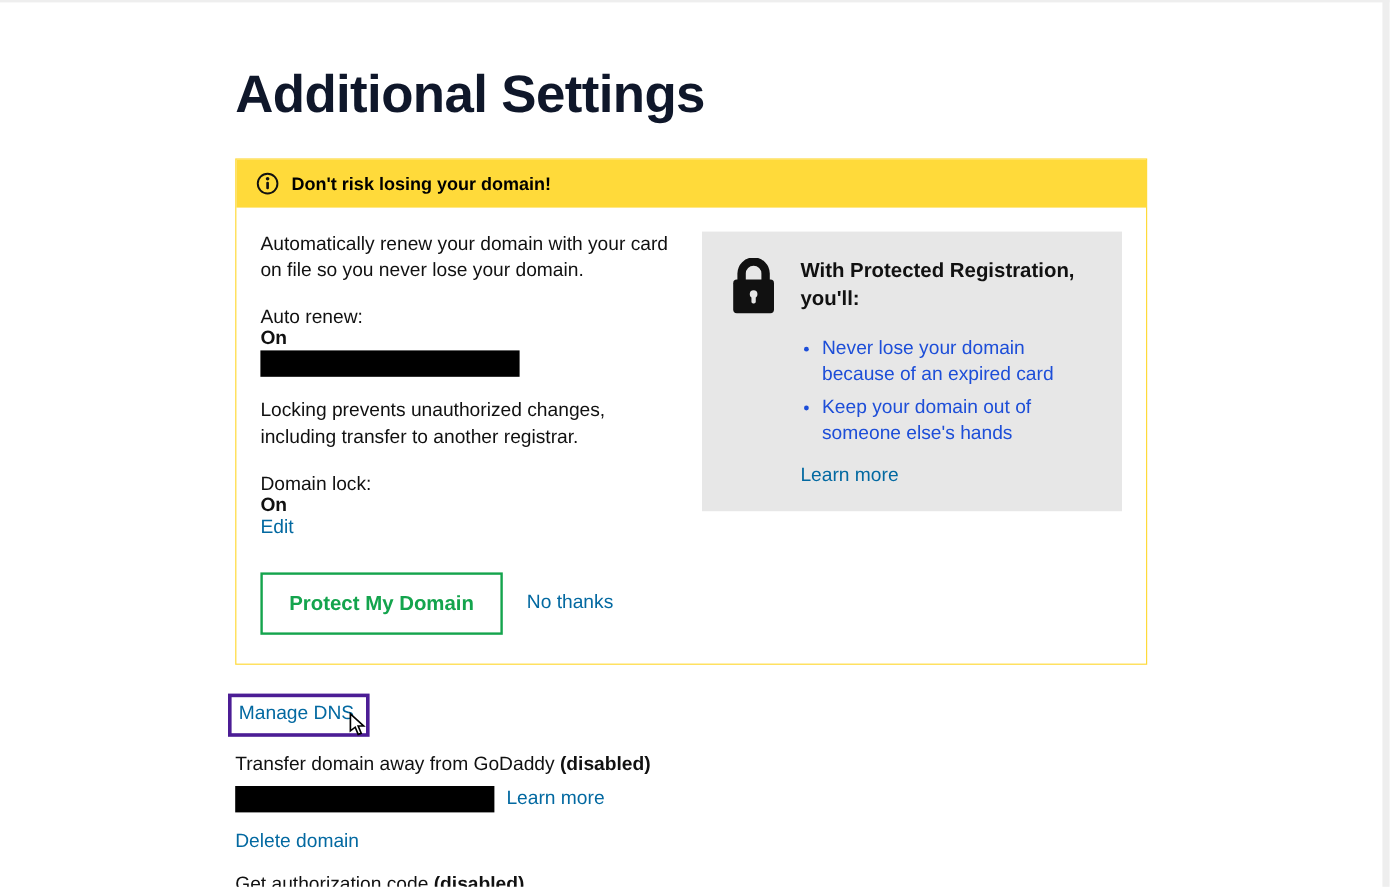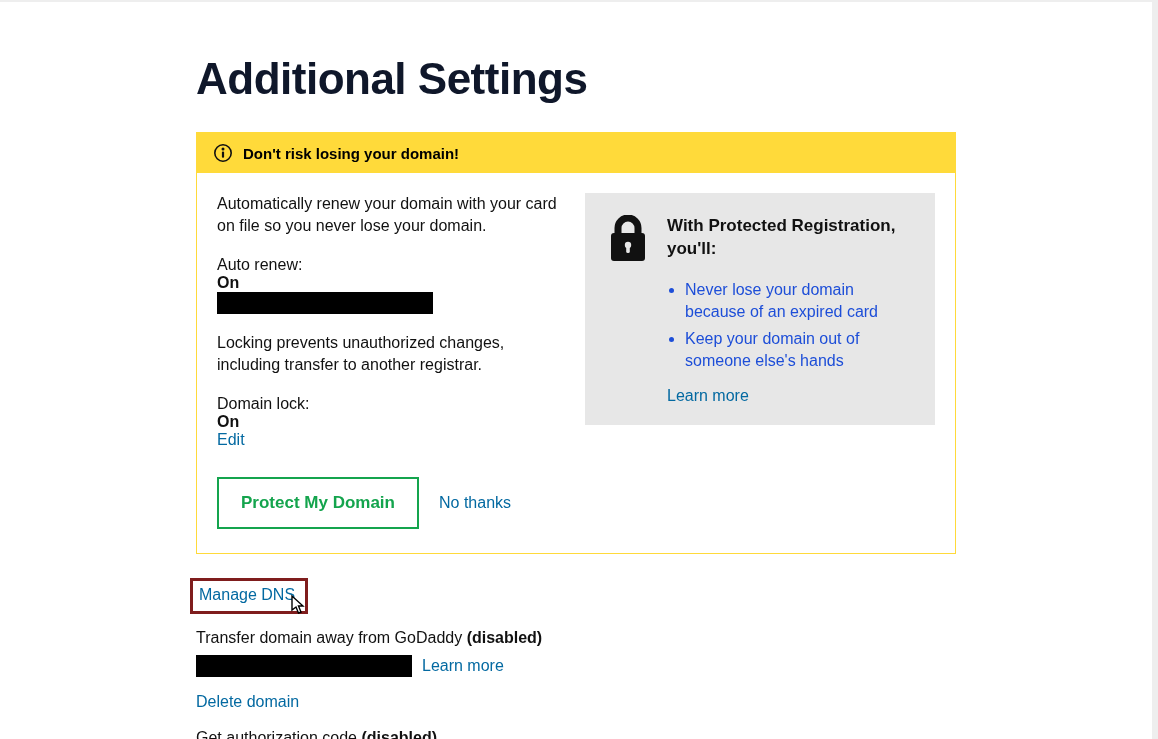--- a/index.html
+++ b/index.html
@@ -80,21 +80,21 @@
     .right-card h3 { font-size: 17px; font-weight: 700; color: #111; line-height: 1.35; }
     .right-card ul { list-style: disc; padding-left: 78px; margin: 4px 0 14px 0;}
     .right-card ul li { font-size: 16px; line-height: 1.4; color: #1d4ed8; margin-bottom: 4px;}
     .right-card .lm { padding-left: 60px; }
     .links-list { }
     .links-list .item { font-size: 16px; color:#111; margin-bottom: 12px; line-height: 1.5; }
     .links-list .item .link { font-size: 16px; }
     .disabled-label { font-weight: 700; }
     .highlight-box {
       display:inline-block;
-      border: 3px solid #7f1d1d;
+      border: 3px solid #4c1d95;
       padding: 2px 10px 4px 6px;
       position: relative;
       margin-left: -6px;
     }
     .cursor-svg { position: absolute; right: -2px; bottom: -12px; }
     .sub-line { display:flex; align-items:center; gap:10px; margin-top:4px;}
   </style>
 </head>
 <body>
 

